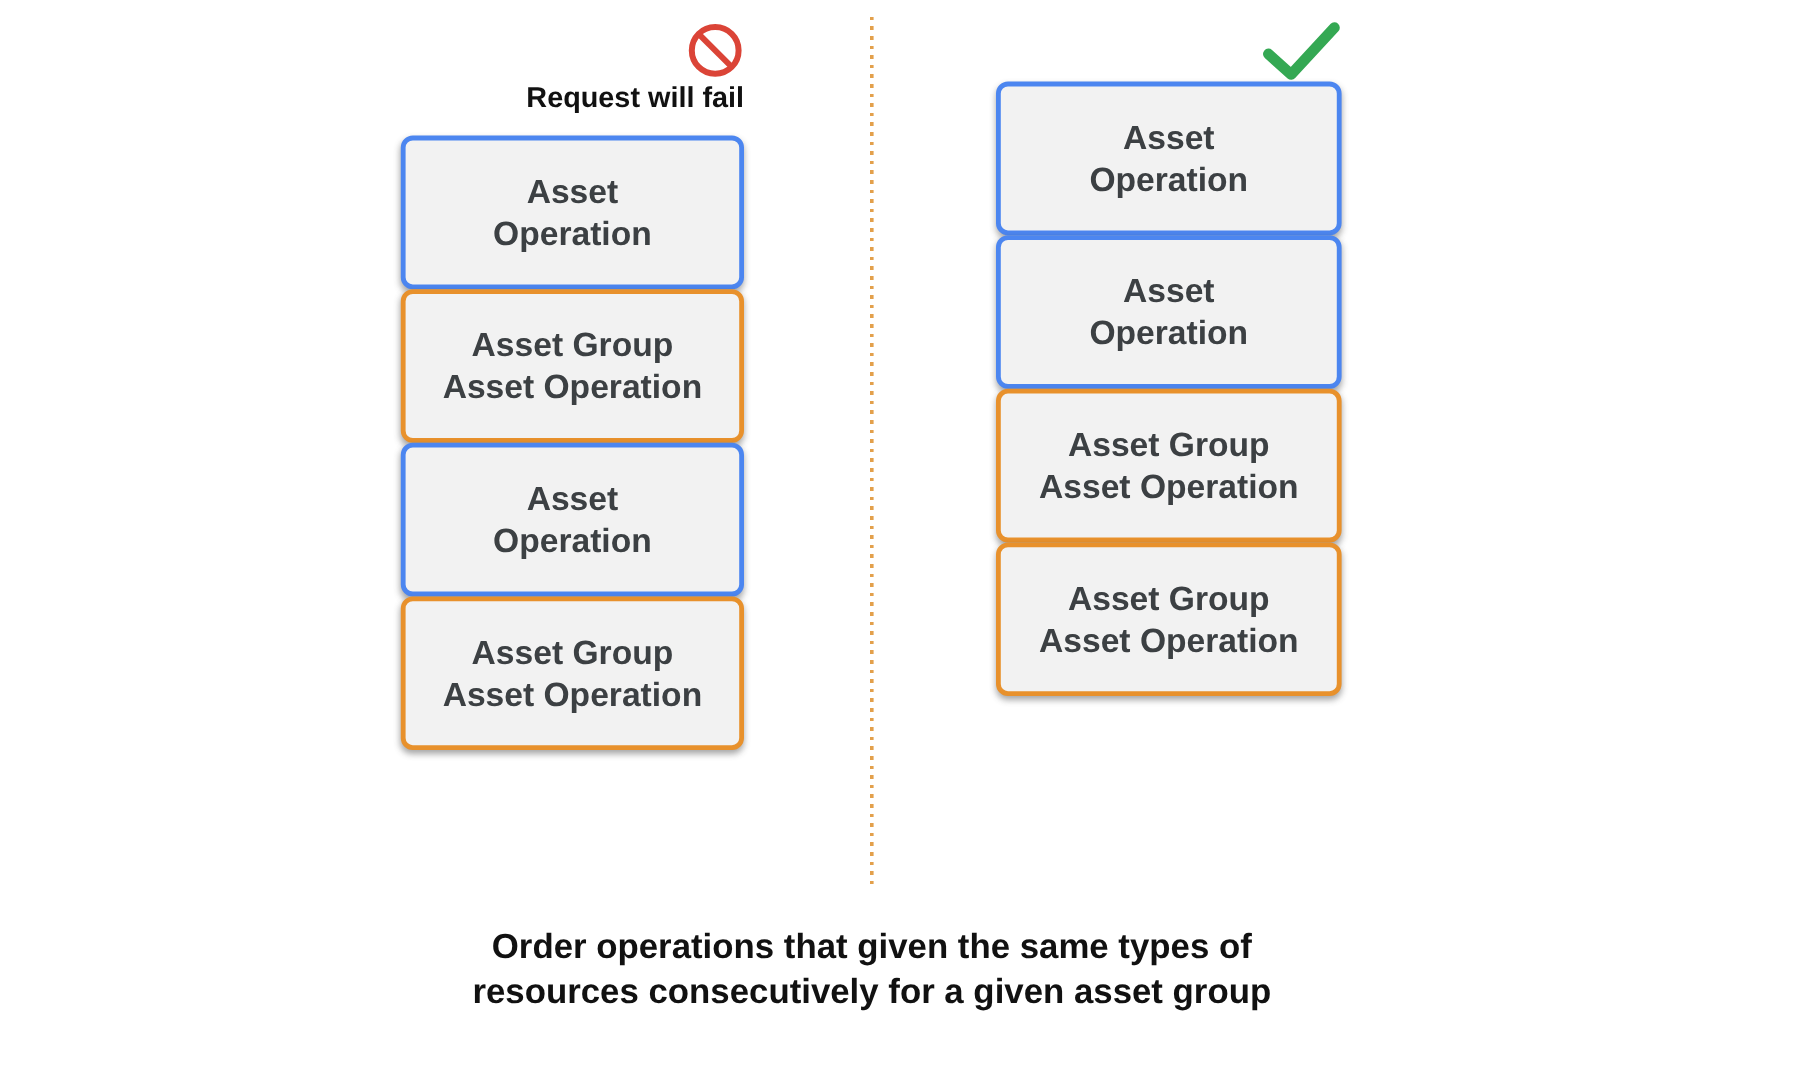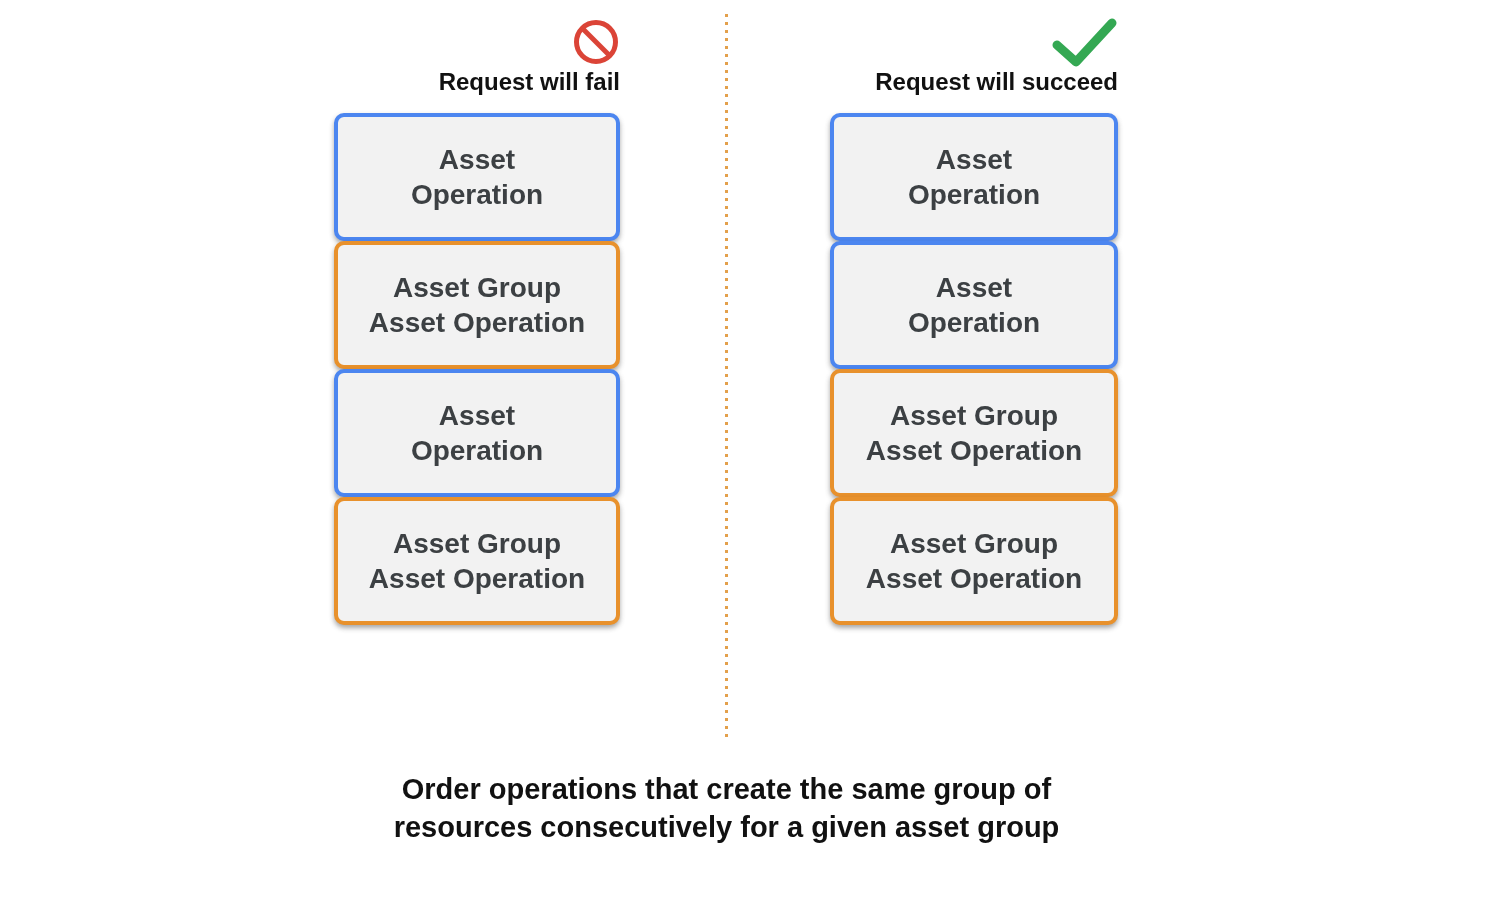--- a/index.html
+++ b/index.html
@@ -103,27 +103,26 @@
   </div>
 
   <div class="divider"></div>
 
   <div class="column" id="col-succeed">
     <div class="icon-wrap">
       <svg width="68" height="50" viewBox="0 0 68 50">
         <path d="M7 28 L26 45 L62 6" fill="none" stroke="#34a853" stroke-width="9" stroke-linecap="round" stroke-linejoin="round"></path>
       </svg>
     </div>
-    <div class="col-title">Request will succeed</div>
     <div class="box blue">Asset
 Operation</div>
     <div class="box blue">Asset
 Operation</div>
     <div class="box orange">Asset Group
 Asset Operation</div>
     <div class="box orange">Asset Group
 Asset Operation</div>
   </div>
 
-  <div class="caption">Order operations that create the same group of
+  <div class="caption">Order operations that given the same types of
 resources consecutively for a given asset group</div>
 
 </div>
 
 </body></html>

